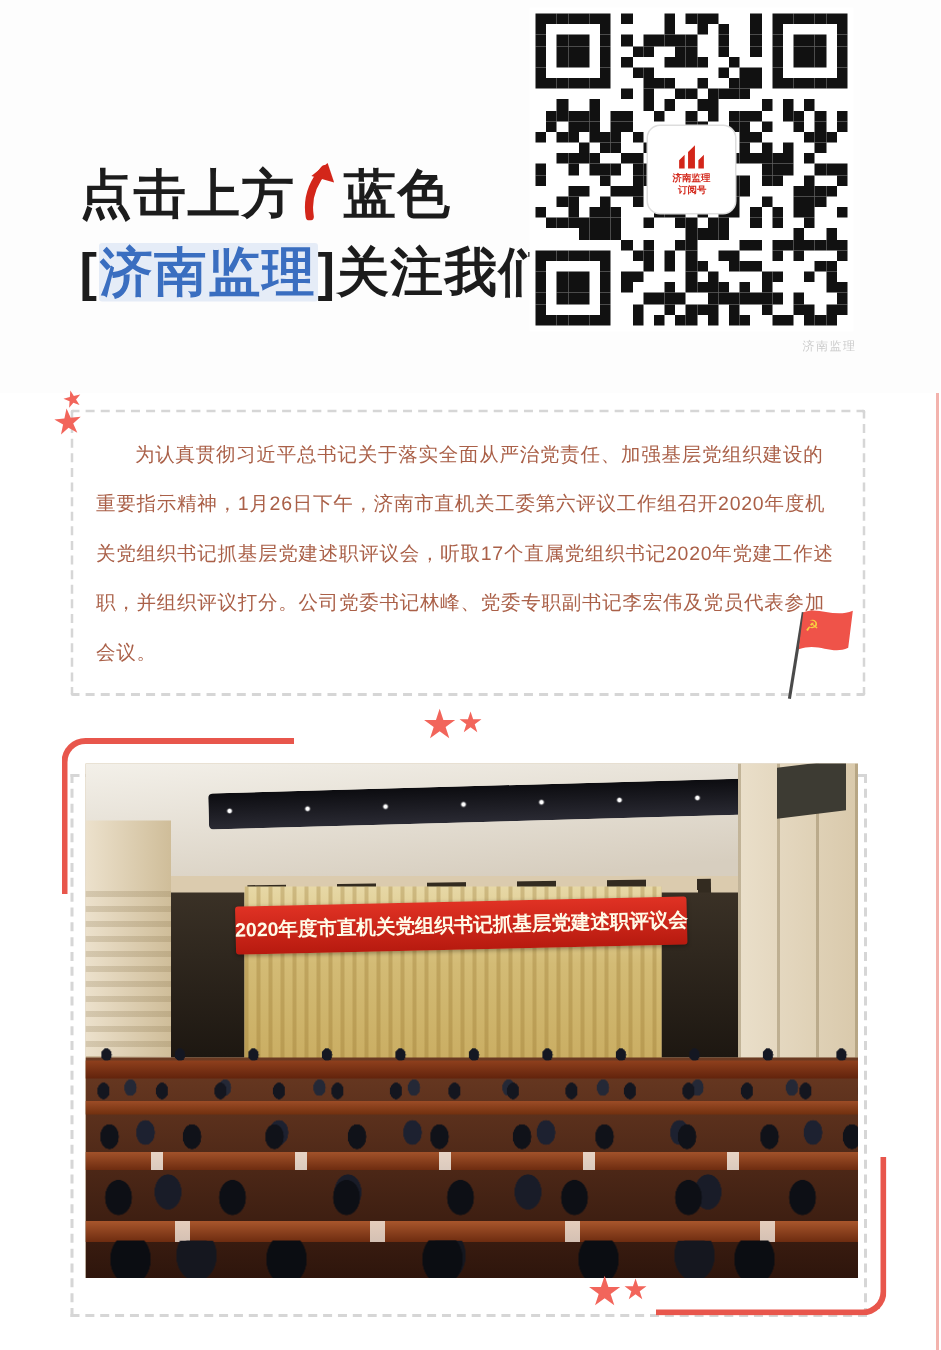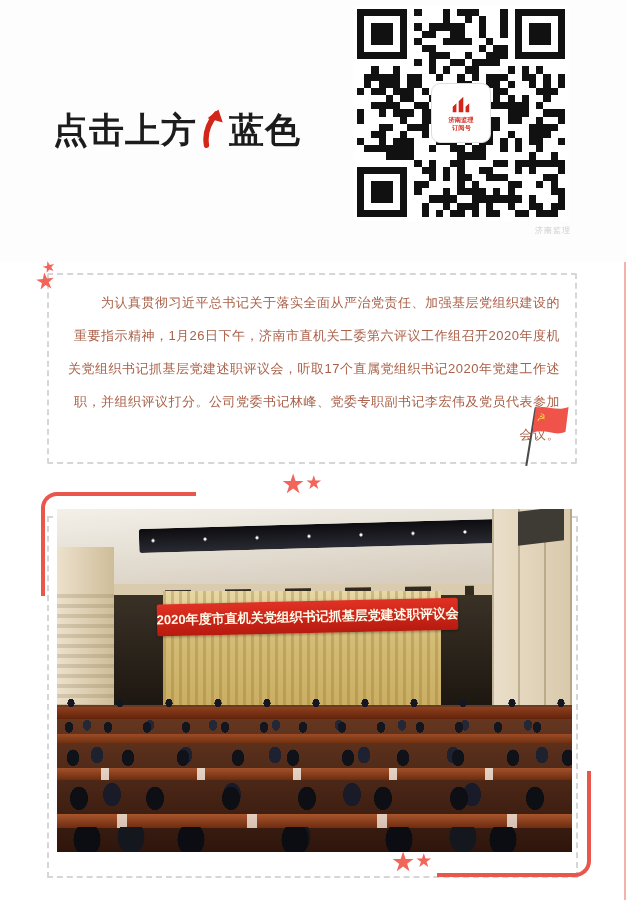--- a/index.html
+++ b/index.html
@@ -1,17 +1,17 @@
 <!DOCTYPE html>
 <html><head>
 <meta charset="utf-8">
 <style>
   html,body{margin:0;padding:0;background:#fff;}
   .page{position:relative;width:627px;height:900px;margin:0 auto;background:#fff;overflow:hidden;
-        font-family:"Liberation Sans","DejaVu Sans",sans-serif;text-align:right;}
+        font-family:"Liberation Sans","DejaVu Sans",sans-serif;}
   .edge-line{position:absolute;right:1px;top:0;width:2px;height:100%;background:#f3b3ad;}
 
   
   .hdr{position:absolute;left:0;top:0;width:627px;height:262px;background:#fdfdfd;}
   .promo{position:absolute;left:53px;top:104px;color:#1c1c1c;font-weight:bold;}
   .promo .l1,.promo .l2{font-size:35px;line-height:52px;letter-spacing:1px;white-space:nowrap;}
   .promo .arrow{display:inline-block;width:26px;height:40px;vertical-align:-6px;margin:0 3px;}
   .promo .brand{color:#3a6ec0;background:rgba(120,160,220,.18);padding:0 1px;border-radius:2px;}
   .qr{position:absolute;left:353px;top:5px;width:216px;height:216px;background:#fff;padding:4px;box-sizing:border-box;}
   .qr-grid{display:grid;width:100%;height:100%;grid-template-columns:repeat(29,1fr);grid-template-rows:repeat(29,1fr);}
@@ -104,20 +104,23 @@
   <div class="edge-line"></div>
 
   <header class="hdr">
     <div class="promo">
       <div class="l1">
         <span>点击上方</span><span class="arrow"><svg viewBox="0 0 24 36" width="26" height="40">
             <path d="M6 34 C4 22 8 13 15 5" stroke="#d3261a" stroke-width="5" fill="none" stroke-linecap="round"></path>
             <path d="M7 9 L17 1 L21 13 Z" fill="#d3261a"></path>
             </svg></span><span>蓝色</span>
       </div>
+      <div class="l2">
+        <span>[</span><span class="brand">济南监理</span><span>]</span><span>关注我们</span>
+      </div>
     </div>
     <div class="qr">
       <div class="qr-grid" id="qrGrid">
           <i class="on"></i>
           <i class="on"></i>
           <i class="on"></i>
           <i class="on"></i>
           <i class="on"></i>
           <i class="on"></i>
           <i class="on"></i>

